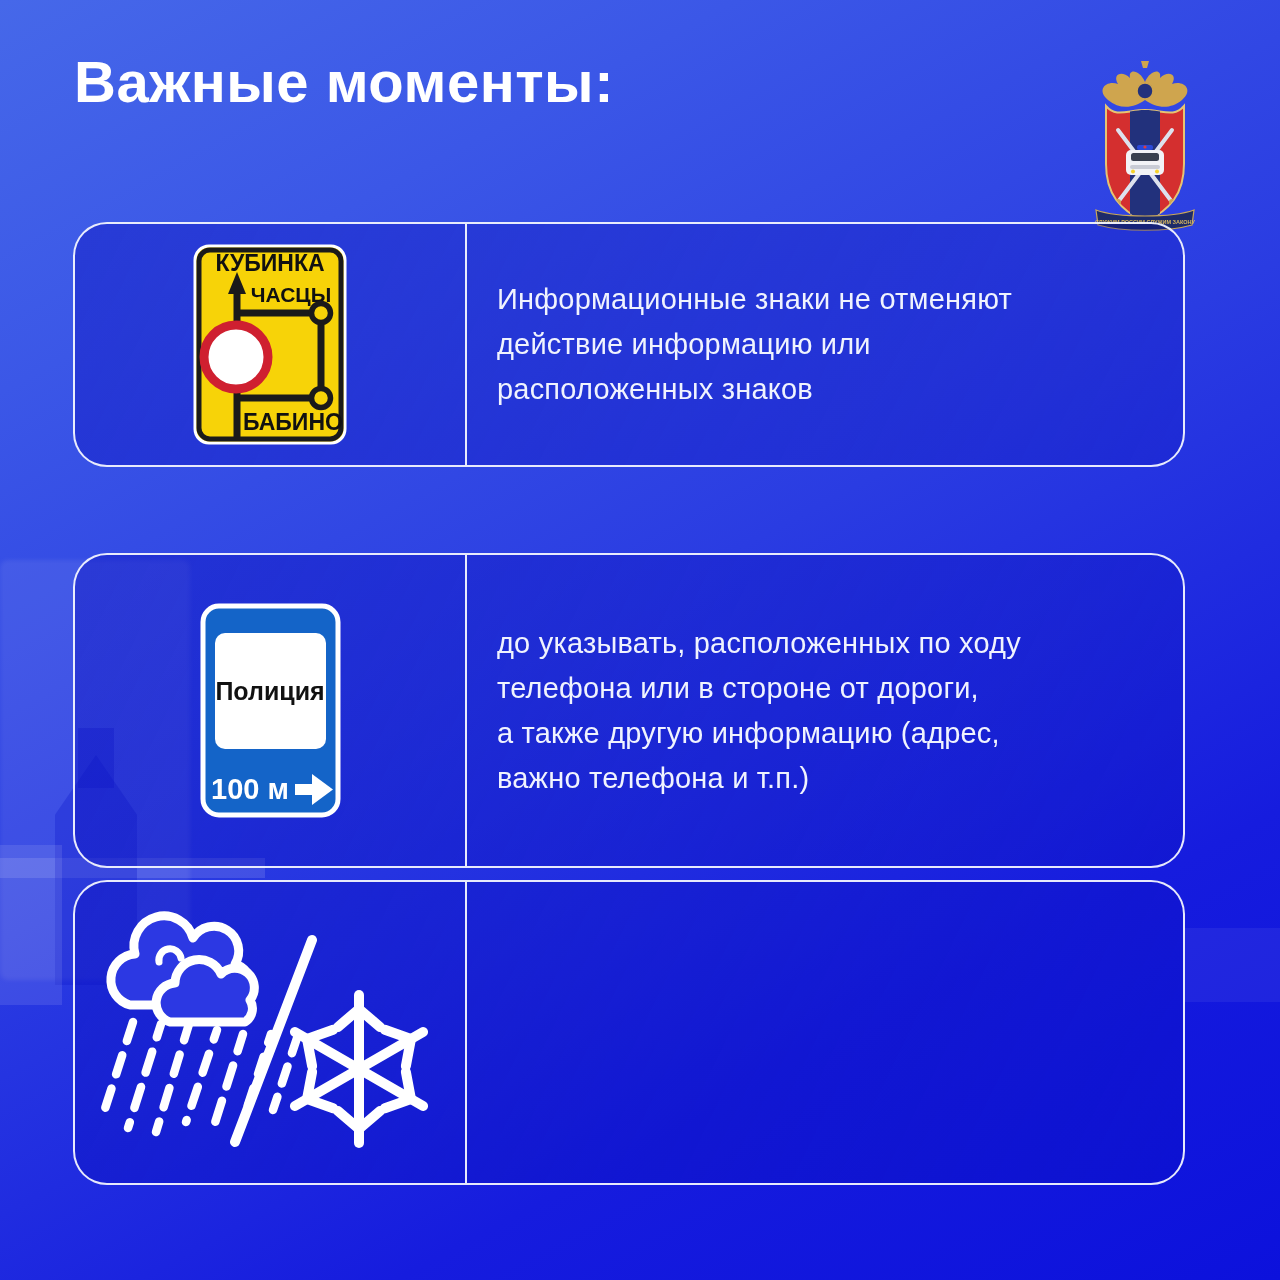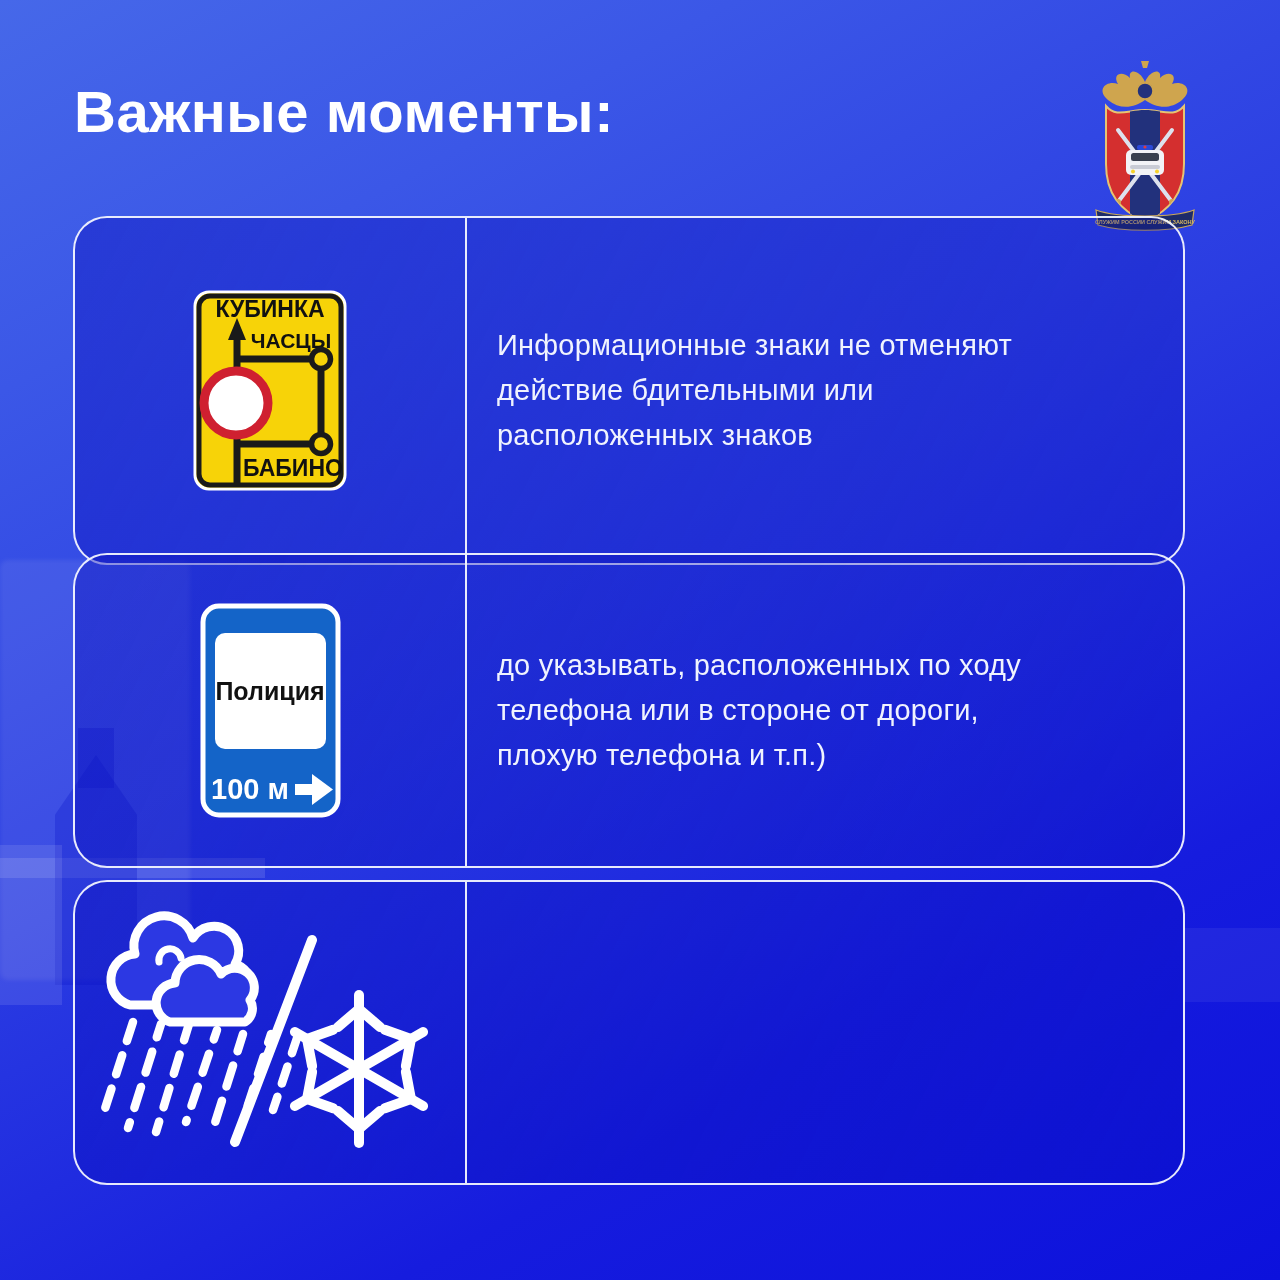--- a/index.html
+++ b/index.html
@@ -13,33 +13,33 @@
   .sil-tower{left:55px;top:755px;width:82px;height:230px;background:rgba(16,28,205,.35);
     clip-path:polygon(50% 0,100% 26%,100% 100%,0 100%,0 26%);}
   .sil-chimney{left:78px;top:728px;width:36px;height:60px;background:rgba(16,28,205,.35);}
   .sil-block{left:0;top:845px;width:62px;height:160px;background:rgba(255,255,255,.10);}
   .sil-glow{left:0;top:560px;width:190px;height:420px;background:rgba(255,255,255,.08);
     filter:blur(2px);border-radius:8px;}
   .sil-band{left:0;top:858px;width:265px;height:20px;background:rgba(255,255,255,.12);}
   .sil-right{right:0;top:928px;width:96px;height:74px;background:rgba(255,255,255,.06);}
 
   .page-title{
-    position:absolute;left:74px;top:78px;color:#ffffff;font-size:58px;font-weight:700;
+    position:absolute;left:74px;top:48px;color:#ffffff;font-size:58px;font-weight:700;
     letter-spacing:.5px;
   }
 
   .emblem{position:absolute;left:1088px;top:52px;width:114px;height:182px;}
 
   .card{
     position:absolute;left:73px;width:1112px;
     border:2px solid rgba(248,250,255,.93);border-radius:34px;
     background:linear-gradient(116deg,rgba(9,14,190,.42) 0%,rgba(4,7,170,.20) 100%);
     box-sizing:border-box;
   }
-  .card-1{top:216px;height:349px;}
+  .card-1{top:222px;height:245px;}
   .card-2{top:553px;height:315px;}
   .card-3{top:880px;height:305px;}
   .card-left{position:absolute;left:0;top:0;bottom:0;width:390px;
     display:flex;align-items:center;justify-content:center;}
   .card-divider{position:absolute;left:390px;top:0;bottom:0;width:2px;
     background:rgba(248,250,255,.93);}
   .card-right{position:absolute;left:392px;right:0;top:0;bottom:0;
     display:flex;flex-direction:column;justify-content:center;
     padding-left:30px;}
   .tline{font-size:29px;line-height:45px;color:#f0f3fe;letter-spacing:.2px;white-space:nowrap;}
@@ -111,21 +111,21 @@
         <text x="98" y="58" font-size="21" font-weight="bold" fill="#111" text-anchor="middle">ЧАСЦЫ</text>
         <circle cx="128" cy="69" r="9.5" fill="#f7d308" stroke="#1a1a1a" stroke-width="5.5"></circle>
         <circle cx="128" cy="154" r="9.5" fill="#f7d308" stroke="#1a1a1a" stroke-width="5.5"></circle>
         <circle cx="43" cy="113" r="32" fill="#ffffff" stroke="#cf2030" stroke-width="9"></circle>
         <text x="100" y="186" font-size="23" font-weight="bold" fill="#111" text-anchor="middle">БАБИНО</text>
       </svg>
     </div>
     <div class="card-divider"></div>
     <div class="card-right">
       <div class="tline">Информационные знаки не отменяют</div>
-      <div class="tline">действие бдительными или</div>
+      <div class="tline">действие информацию или</div>
       <div class="tline">расположенных знаков</div>
     </div>
   </div>
 
   <div class="card card-2">
     <div class="card-left">
       <svg width="141" height="215" viewBox="0 0 141 215">
         <rect x="3" y="3" width="135" height="209" rx="16" fill="#1464c8" stroke="#ffffff" stroke-width="5"></rect>
         <rect x="15" y="30" width="111" height="116" rx="10" fill="#ffffff"></rect>
         <text x="70" y="97" font-size="25" font-weight="bold" fill="#111" text-anchor="middle">Полиция</text>
@@ -133,21 +133,22 @@
         <g>
           <rect x="95" y="181" width="19" height="11" fill="#ffffff"></rect>
           <polygon points="112,171 133,186.5 112,202" fill="#ffffff"></polygon>
         </g>
       </svg>
     </div>
     <div class="card-divider"></div>
     <div class="card-right">
       <div class="tline">до указывать, расположенных по ходу</div>
       <div class="tline">телефона или в стороне от дороги,</div>
-      <div class="tline">плохую телефона и т.п.)</div>
+      <div class="tline">а также другую информацию (адрес,</div>
+      <div class="tline">важно телефона и т.п.)</div>
     </div>
   </div>
 
   <div class="card card-3">
     <div class="card-left">
       <svg width="390" height="301" viewBox="0 0 390 301">
         <defs>
           <g id="sf-arm" stroke="#ffffff" stroke-width="10" stroke-linecap="round" fill="none">
             <line x1="0" y1="0" x2="0" y2="-74"></line>
             <polyline points="-21,-42 0,-60 21,-42"></polyline>

